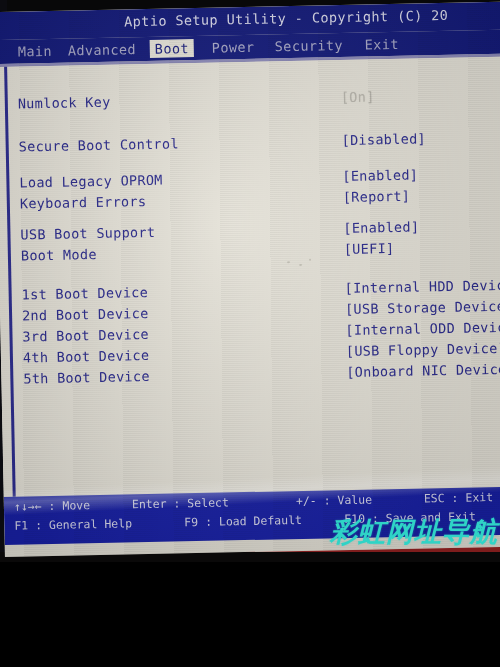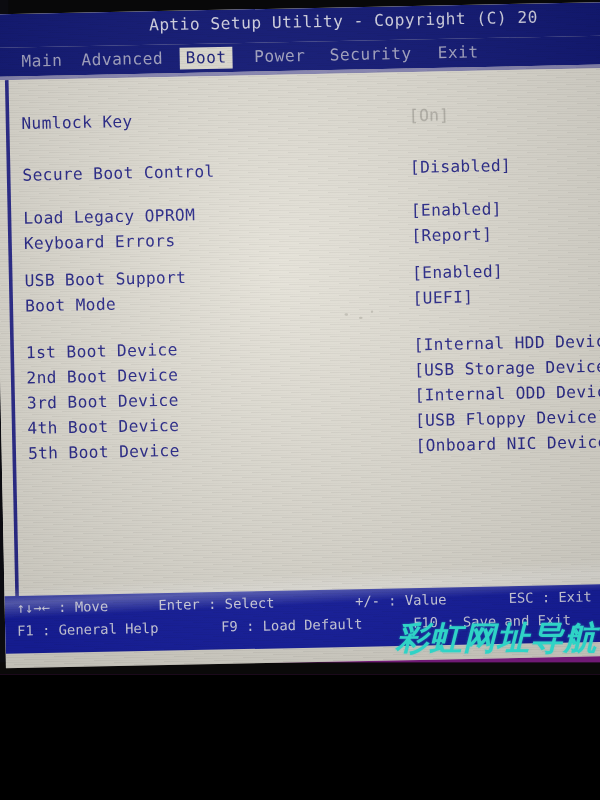--- a/index.html
+++ b/index.html
@@ -12,21 +12,21 @@
     height: 667px;
     overflow: hidden;
     font-family: "DejaVu Sans Mono", "Liberation Mono", monospace;
   }
 
   
   #photo {
     position: relative;
     width: 500px;
     height: 562px;
-    background: #701a75;
+    background: #7f1d1d;
     overflow: hidden;
   }
 
   
   #bezel-top {
     position: absolute;
     left: 0; top: 0;
     width: 500px; height: 14px;
     background: #080809;
   }

